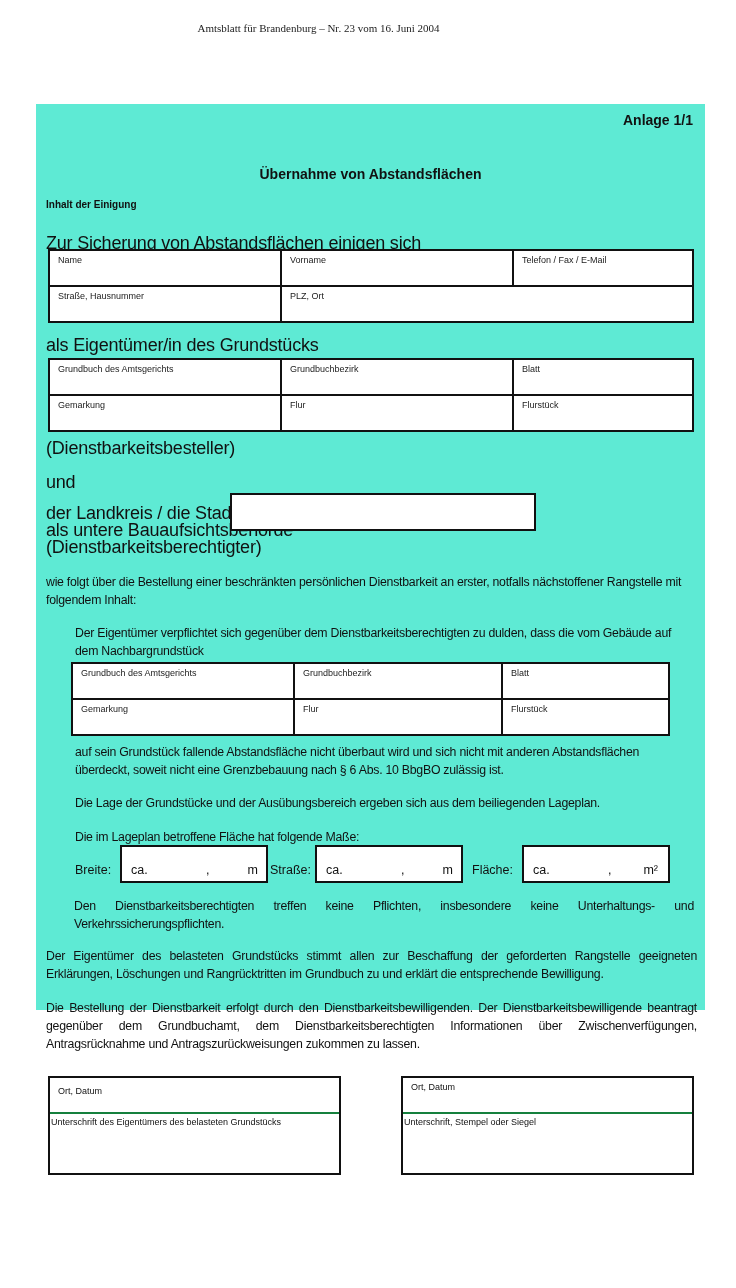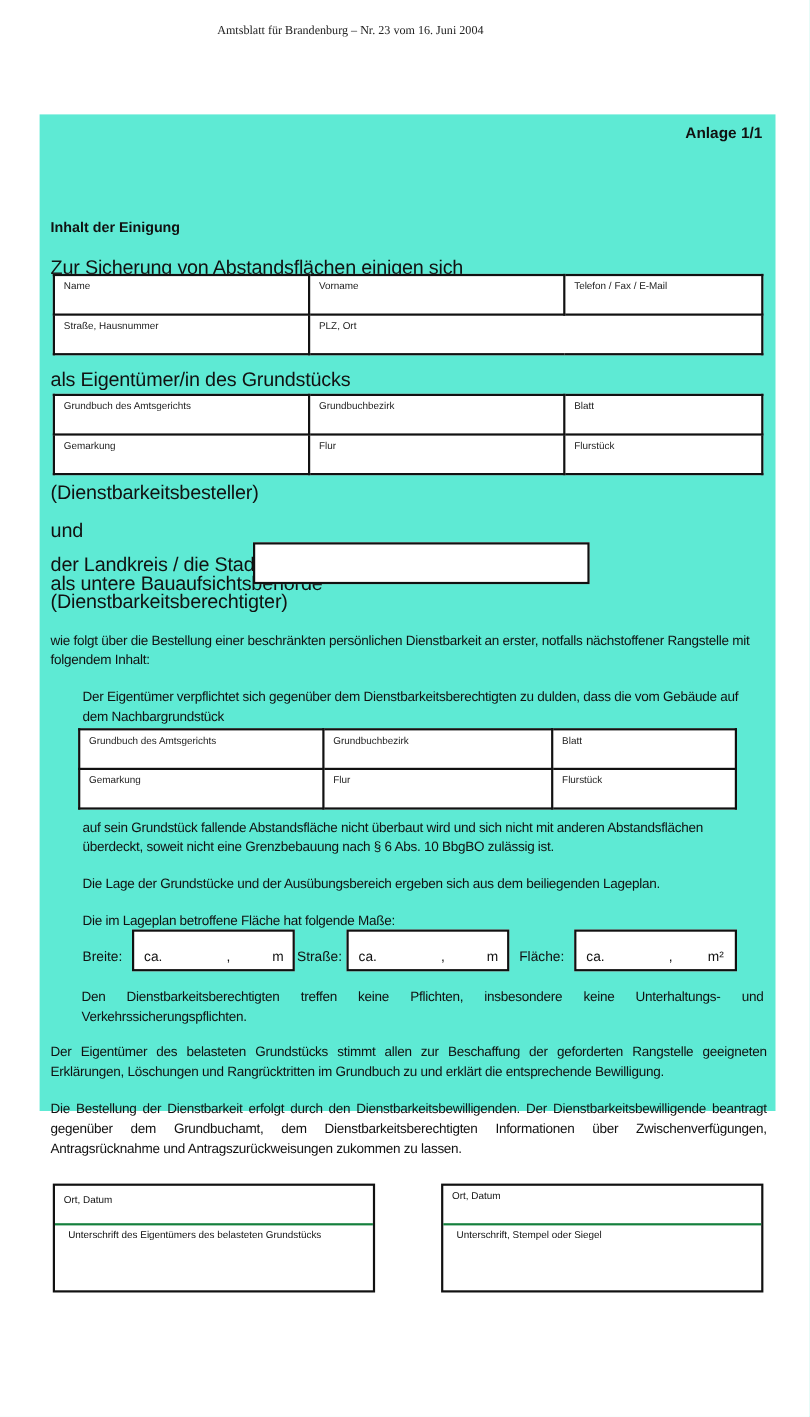--- a/index.html
+++ b/index.html
@@ -5,40 +5,41 @@
   html, body { margin:0; padding:0; background:#ffffff; }
   body { width:736px; height:1288px; position:relative; overflow:hidden;
          font-family:"Liberation Sans", sans-serif; color:#111; }
   .page-header { position:absolute; top:22px; left:0; width:637px; text-align:center;
          font-family:"Liberation Serif", serif; font-size:11px; color:#222; }
   .panel { position:absolute; left:36px; top:104px; width:669px; height:906px; background:#5eead4; }
   .abs { position:absolute; }
   .t13 { font-size:18px; letter-spacing:-0.2px; }
   .anlage { right:12px; top:8px; font-size:14px; font-weight:bold; }
   .title { left:0; width:669px; text-align:center; top:62px; font-size:14px; font-weight:bold; }
-  .subhead { left:10px; top:95px; font-size:13px; font-weight:bold; }
+  .subhead { left:10px; top:95px; font-size:10px; font-weight:bold; }
   table.grid { position:absolute; border-collapse:collapse; background:#fff; }
   table.grid td { border:2px solid #111; vertical-align:top; font-size:9px; padding:4px 8px; color:#222; }
   .whitebox { position:absolute; background:#fff; border:2px solid #111; box-sizing:border-box; }
   .para { position:absolute; font-size:12.3px; line-height:18px; letter-spacing:-0.25px; }
   .justify { text-align:justify; }
   .measure-label { position:absolute; font-size:12.5px; }
   .mbox { position:absolute; background:#fff; border:2px solid #111; box-sizing:border-box; height:38px; font-size:12.5px; }
   .mbox span { position:absolute; top:16px; }
   .sig { position:absolute; background:#fff; border:2px solid #111; box-sizing:border-box; }
   .sig .top { height:36px; border-bottom:2px solid #15803d; font-size:9px; padding:8px 8px 0; box-sizing:border-box; }
-  .sig .bot { font-size:9px; padding:3px 12px; }
+  .sig .bot { font-size:9px; padding:3px 1px; }
 </style>
 </head>
 <body>
 
 <div class="page-header">Amtsblatt für Brandenburg – Nr. 23 vom 16. Juni 2004</div>
 
 <div class="panel">
   <div class="abs anlage">Anlage 1/1</div>
+  <div class="abs title">Übernahme von Abstandsflächen</div>
   <div class="abs subhead">Inhalt der Einigung</div>
   <div class="abs t13" style="left:10px; top:129px;">Zur Sicherung von Abstandsflächen einigen sich</div>
 
   <table class="grid" style="left:12px; top:145px; width:646px;">
     <tbody>
         <tr style="height:36px;">
       <td style="width:214px;">Name</td>
       <td style="width:214px;">Vorname</td>
       <td>Telefon / Fax / E-Mail</td>
     </tr>

